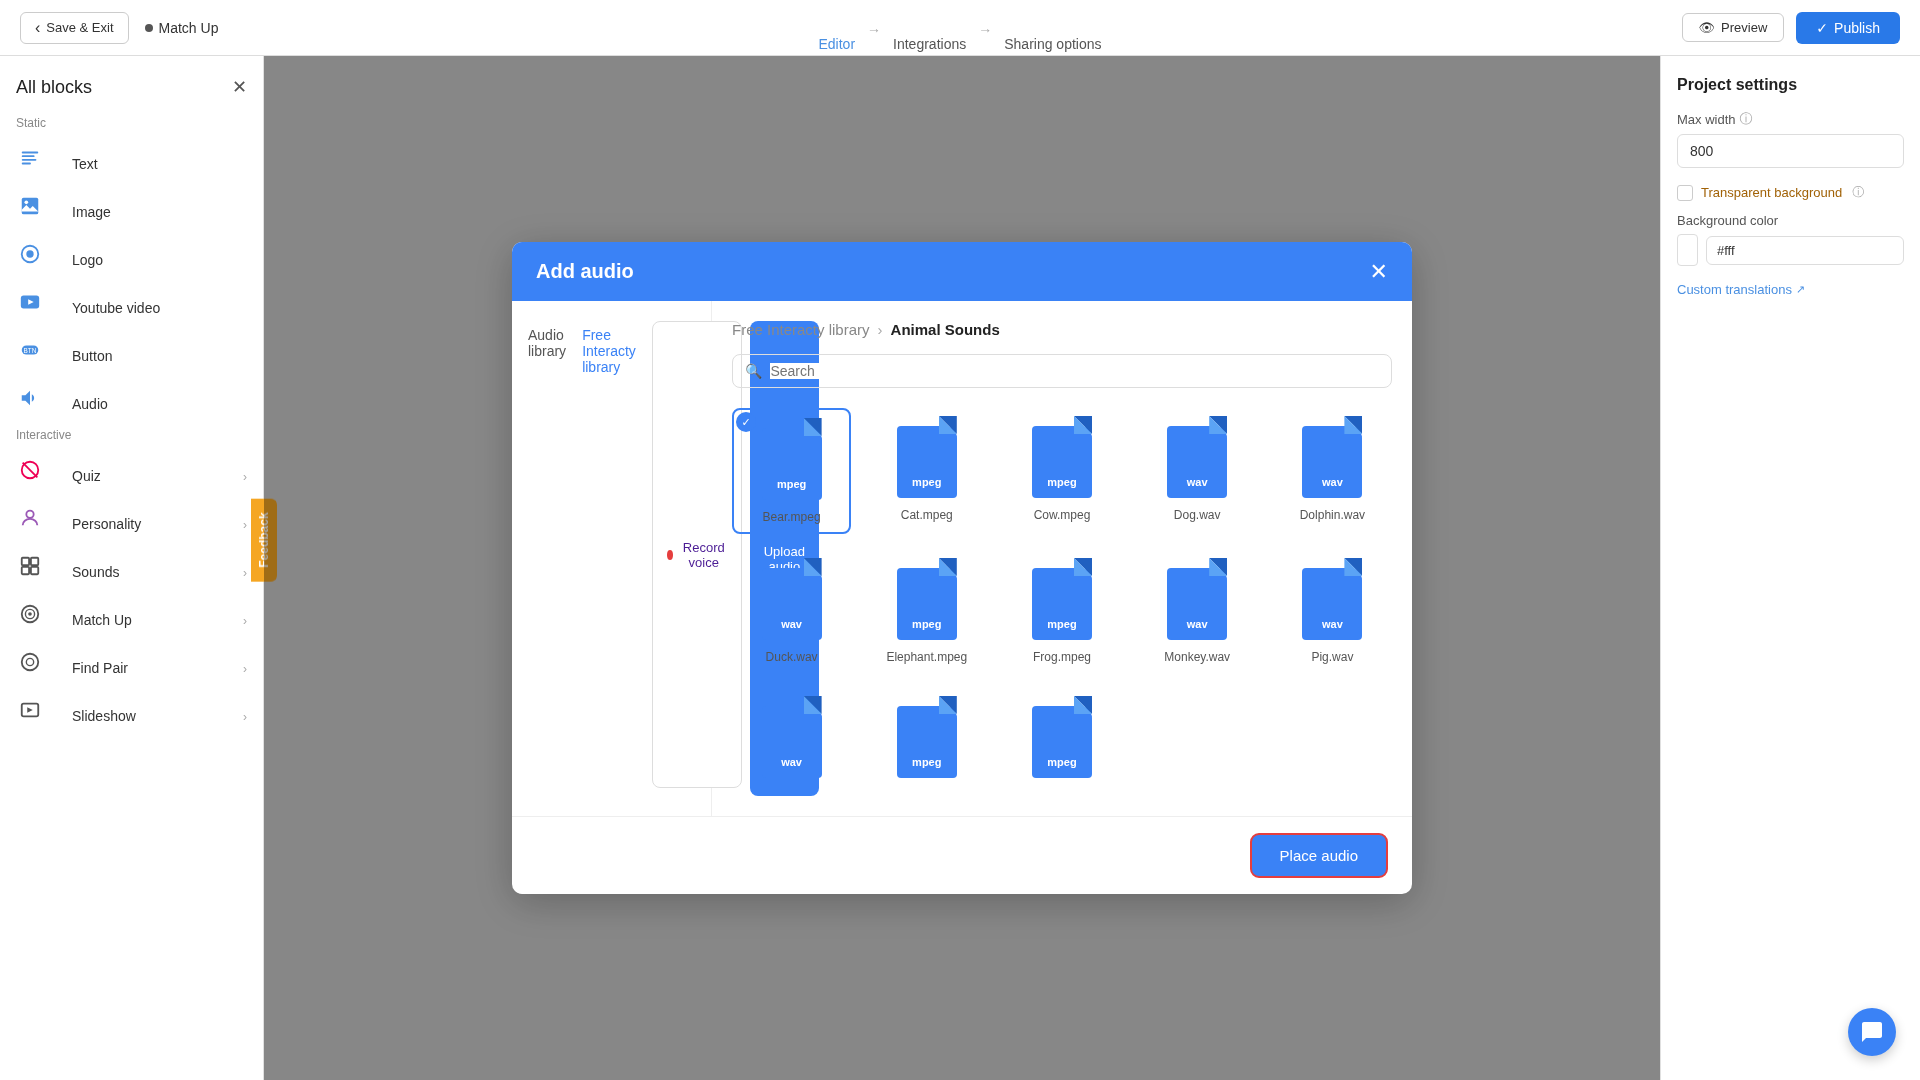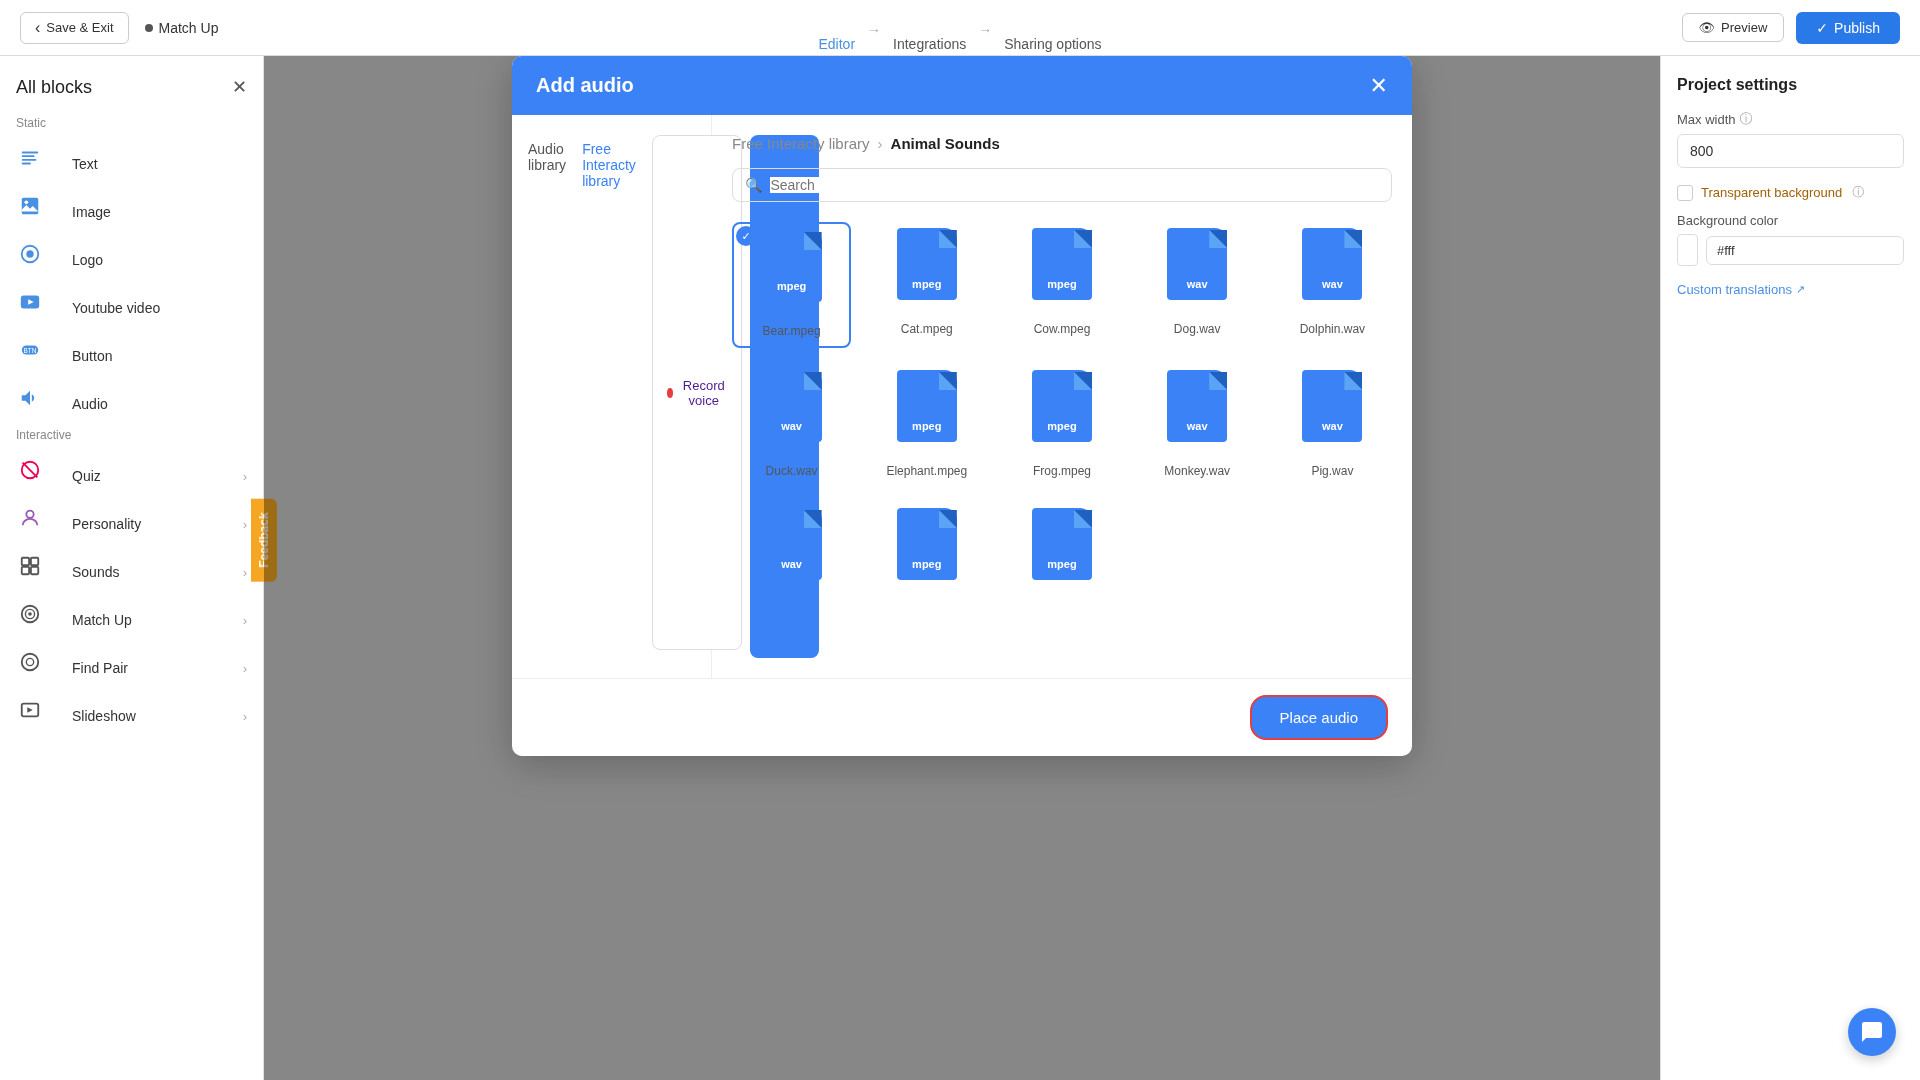--- a/index.html
+++ b/index.html
@@ -48,21 +48,21 @@
     .panel-input { border: 1px solid #ddd; border-radius: 6px; padding: 8px 12px; font-size: 14px; width: 100%; margin-bottom: 16px; color: #333; }
     .checkbox-row { display: flex; align-items: center; gap: 8px; margin-bottom: 12px; }
     .checkbox-box { width: 16px; height: 16px; border: 1px solid #ccc; border-radius: 3px; background: #fff; flex-shrink: 0; }
     .checkbox-label { font-size: 13px; color: #a16207; }
     .bg-color-row { display: flex; align-items: center; gap: 8px; margin-bottom: 16px; }
     .bg-color-swatch { width: 32px; height: 32px; border: 1px solid #ddd; border-radius: 4px; background: #fff; cursor: pointer; }
     .bg-color-input { border: 1px solid #ddd; border-radius: 6px; padding: 6px 10px; font-size: 13px; flex: 1; color: #333; }
     .custom-translations-link { color: #4a90e2; font-size: 13px; cursor: pointer; display: flex; align-items: center; gap: 4px; }
 
     
-    .modal-overlay { position: absolute; top: 0; left: 0; right: 0; bottom: 0; background: rgba(0,0,0,0.35); display: flex; justify-content: center; z-index: 200; }
+    .modal-overlay { position: absolute; top: 0; left: 0; right: 0; bottom: 0; background: rgba(0,0,0,0.35); display: flex; align-items: center; justify-content: center; z-index: 200; }
     .modal { background: #fff; border-radius: 10px; width: 900px; max-height: 700px; display: flex; flex-direction: column; overflow: hidden; box-shadow: 0 8px 40px rgba(0,0,0,0.25); }
     .modal-header { background: #3a82f6; padding: 18px 24px; display: flex; align-items: center; justify-content: space-between; flex-shrink: 0; }
     .modal-title { color: #fff; font-size: 20px; font-weight: 600; }
     .modal-close { background: none; border: none; color: #fff; font-size: 22px; cursor: pointer; line-height: 1; }
     .modal-body { display: flex; flex: 1; overflow: hidden; }
     .modal-sidebar { width: 200px; padding: 20px 16px; border-right: 1px solid #eee; flex-shrink: 0; display: flex; flex-direction: row; gap: 8px; }
     .modal-nav-item { font-size: 14px; color: #555; padding: 6px 0; cursor: pointer; }
     .modal-nav-item.active { color: #3a82f6; font-weight: 500; }
     .modal-nav-divider { border: none; border-top: 1px solid #eee; margin: 8px 0; }
     .modal-record-btn { display: flex; align-items: center; gap: 8px; border: 1px solid #ddd; border-radius: 8px; padding: 10px 14px; font-size: 13px; cursor: pointer; background: #fff; color: #4c1d95; margin-bottom: 8px; }
@@ -75,25 +75,25 @@
     .modal-breadcrumb-current { font-weight: 700; color: #222; }
     .search-bar { display: flex; align-items: center; border: 1px solid #ddd; border-radius: 8px; padding: 8px 12px; gap: 8px; margin-bottom: 20px; }
     .search-icon-svg { color: #aaa; font-size: 14px; }
     .search-input { border: none; outline: none; flex: 1; font-size: 14px; color: #333; }
     .audio-grid { display: grid; grid-template-columns: repeat(5, 1fr); gap: 16px; }
     .audio-file { display: flex; flex-direction: column; align-items: center; gap: 8px; cursor: pointer; padding: 8px; border-radius: 6px; position: relative; }
     .audio-file.selected { border: 2px solid #3a82f6; border-radius: 8px; }
     .audio-file-name { font-size: 12px; color: #555; text-align: center; }
     .check-badge { position: absolute; top: 2px; left: 2px; width: 20px; height: 20px; background: #3a82f6; border-radius: 50%; display: flex; align-items: center; justify-content: center; color: #fff; font-size: 11px; z-index: 1; }
     .modal-footer { padding: 16px 24px; border-top: 1px solid #eee; display: flex; justify-content: flex-end; flex-shrink: 0; }
-    .place-audio-btn { background: #3a82f6; color: #fff; border: 2px solid #e53e3e; border-radius: 16px; padding: 12px 28px; font-size: 15px; cursor: pointer; font-weight: 500; }
+    .place-audio-btn { background: #3a82f6; color: #fff; border: 2px solid #e53e3e; border-radius: 9px; padding: 12px 28px; font-size: 15px; cursor: pointer; font-weight: 500; }
 
     
     .file-icon-shape { width: 72px; height: 84px; position: relative; }
-    .file-body { width: 60px; height: 72px; background: #3a82f6; border-radius: 4px 12px 4px 4px; position: absolute; bottom: 14px; left: 6px; display: flex; flex-direction: column; align-items: center; justify-content: flex-end; padding-bottom: 10px; }
+    .file-body { width: 60px; height: 72px; background: #3a82f6; border-radius: 4px 12px 4px 4px; position: absolute; bottom: 2px; left: 6px; display: flex; flex-direction: column; align-items: center; justify-content: flex-end; padding-bottom: 10px; }
     .file-ear { width: 18px; height: 18px; background: #2060c0; position: absolute; top: 0; right: 6px; clip-path: polygon(0 0, 100% 100%, 100% 0); }
     .file-ear-white { width: 18px; height: 18px; background: #5ba3f5; position: absolute; top: 0; right: 6px; clip-path: polygon(0 0, 0% 100%, 100% 100%); }
     .file-type { color: #fff; font-size: 11px; font-weight: 700; }
 
     
     .chat-bubble { position: fixed; right: 24px; bottom: 24px; width: 48px; height: 48px; background: #3a82f6; border-radius: 50%; display: flex; align-items: center; justify-content: center; color: #fff; font-size: 22px; cursor: pointer; box-shadow: 0 4px 12px rgba(0,0,0,0.2); z-index: 300; }
   </style>
 </head>
 <body>
 

